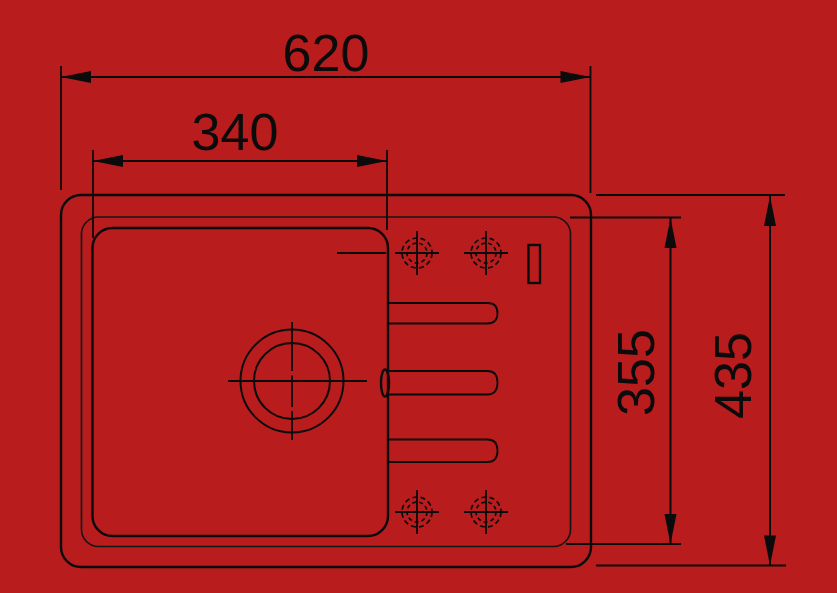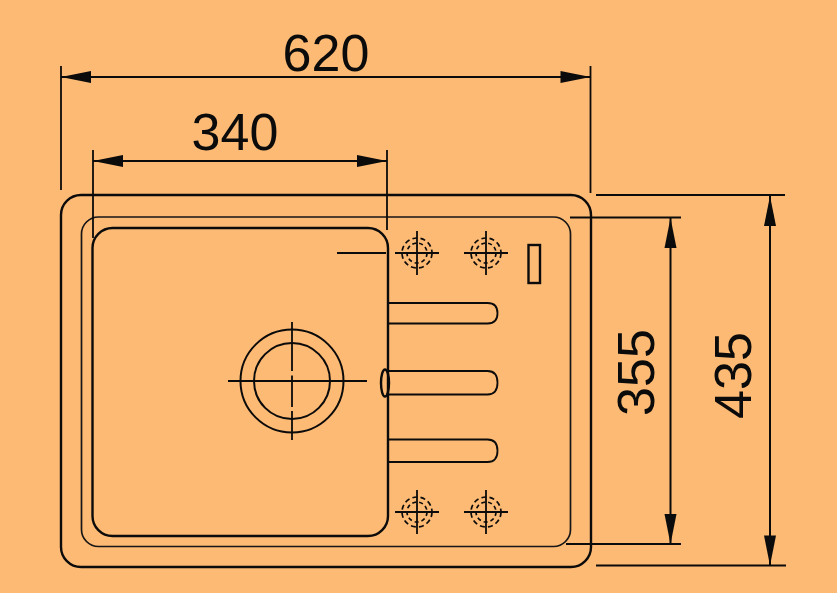--- a/index.html
+++ b/index.html
@@ -4,21 +4,21 @@
 <style>
   html, body {
     margin: 0;
     padding: 0;
     background: #ffffff;
   }
   .stage {
     position: relative;
     width: 837px;
     height: 593px;
-    background: #fdba74;
+    background: #b91c1c;
     overflow: hidden;
   }
   svg { display: block; }
   .dim-text {
     font-family: "Liberation Sans", sans-serif;
     font-size: 52px;
     fill: #0b0b0b;
   }
   .thin  { stroke: #0b0b0b; stroke-width: 1.8; fill: none; }
   .med   { stroke: #0b0b0b; stroke-width: 2;   fill: none; }

